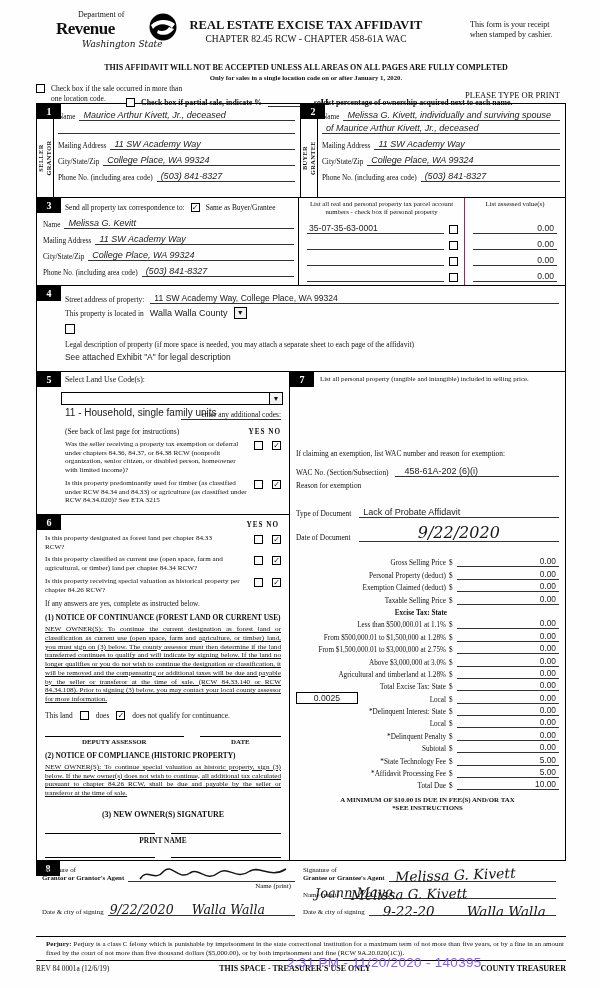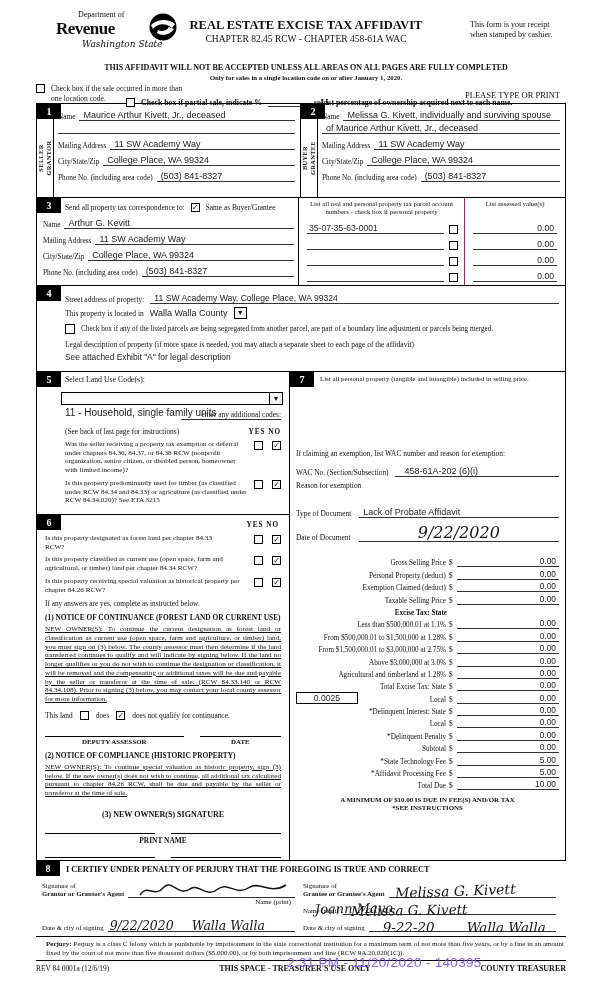--- a/index.html
+++ b/index.html
@@ -39,21 +39,21 @@
   
   .box12 { display:flex; border:1.6px solid #000; height:95px; }
   .half { width:50%; position:relative; display:flex; }
   .half.first { border-right:1.4px solid #000; }
   .strip { width:17px; border-right:1px solid #000; position:relative; margin-top:15px; }
   .vtext { position:absolute; top:50%; left:50%; transform:translate(-50%,-50%) rotate(-90deg);
            font-size:6.3px; font-weight:bold; text-align:center; line-height:1.25; letter-spacing:.4px; white-space:nowrap;}
   .fields { flex:1; padding:2px 5px 2px 4px; display:flex; flex-direction:column; }
   .frow { display:flex; align-items:flex-end; font-size:7.3px; }
   .frow .lbl { white-space:nowrap; padding-right:4px; }
-  .frow .val { flex:1; font-size:9px; padding:0 2px 0 4px; }
+  .frow .val { flex:1; font-size:9px; padding:0 2px 0 4px;font-style:italic; }
   .f-name { height:15px; } .f-blank { height:13px; } .f-mid { height:16px; } 
 
   
   .sec3 { display:flex; border:1.6px solid #000; border-top:none; height:88px; }
   .s3left { width:262px; position:relative; padding:2px 4px 2px 28px; display:flex; flex-direction:column; border-right:1px solid #000; }
   .s3hdr { display:flex; gap:6px; font-size:7.4px; align-items:center; height:14px; }
   .s3parcel { width:166px; border-right:1px solid #be185d; display:flex; flex-direction:column; font-size:6.8px; }
   .s3parcel .colhdr { text-align:center; padding:2px 6px 1px 6px; line-height:1.25; height:22px; }
   .prow { display:flex; align-items:flex-end; height:16px; padding:0 6px 2px 8px; gap:5px; }
   .prow .pnum { flex:1; font-size:8.6px; padding-left:2px; }
@@ -240,21 +240,21 @@
   <div class="sec3">
     <div class="s3left">
       <div class="numbox">3</div>
       <div class="s3hdr">
         <span>Send all property tax correspondence to:</span>
         <span class="cb"><span>✓</span></span>
         <span>Same as Buyer/Grantee</span>
       </div>
       <div class="frow f-name" style="margin-left:-22px;">
             <span class="lbl">Name</span>
-        <span class="val u typed">Arthur G. Kevitt</span>
+        <span class="val u typed">Melissa G. Kevitt</span>
           </div>
       <div class="frow f-mid" style="margin-left:-22px;">
             <span class="lbl">Mailing Address</span>
         <span class="val u typed">11 SW Academy Way</span>
           </div>
       <div class="frow f-mid" style="margin-left:-22px;">
             <span class="lbl">City/State/Zip</span>
         <span class="val u typed">College Place, WA 99324</span>
           </div>
       <div class="frow f-mid" style="margin-left:-22px;">
@@ -306,21 +306,20 @@
         </div>
     <div class="countyrow">
       <span>This property is located in</span>
       <span class="typed" style="font-size:9px;">Walla Walla County</span>
       <span class="ddbtn">
             <span>▼</span>
           </span>
     </div>
     <div class="segrow">
       <span class="cb" style="width:10px;height:10px;"></span>
-      <span>Check box if any of the listed parcels are being segregated from another parcel, are part of a boundary line adjustment or parcels being merged.</span>
     </div>
     <div style="height:13px;display:flex;align-items:flex-end;">
           <span>Legal description of property (if more space is needed, you may attach a separate sheet to each page of the affidavit)</span>
         </div>
     <div style="height:13px;display:flex;align-items:flex-end;">
           <span class="typed" style="font-size:8.4px;">See attached Exhibit "A" for legal description</span>
         </div>
   </div>
 
   <div class="twocol">
@@ -528,21 +527,20 @@
               <span class="mv u typed">10.00</span>
             </div>
       </div>
       <div class="minnote">A MINIMUM OF $10.00 IS DUE IN FEE(S) AND/OR TAX</div>
       <div class="minnote" style="margin-top:1px;">*SEE INSTRUCTIONS</div>
     </div>
   </div>
 
   <div class="sec8">
     <div class="numbox">8</div>
-    <div class="certify">I CERTIFY UNDER PENALTY OF PERJURY THAT THE FOREGOING IS TRUE AND CORRECT</div>
     <div class="sigcols">
       <div class="sigcol">
         <div class="srow" style="height:20px;">
           <span class="slbl"><span>Signature of</span><br><span class="b">Grantor or Grantor's Agent</span></span>
           <span class="sval u" style="height:14px;">
             <svg class="scrib" width="150" height="22" viewBox="0 0 150 22">
               <path d="M2 16 C10 4 16 20 26 8 C34 0 40 18 52 10 C62 4 68 20 80 10 C90 2 98 18 112 8 C122 2 132 16 148 6" fill="none" stroke="#161616" stroke-width="1.5"></path>
             </svg>
           </span>
         </div>

